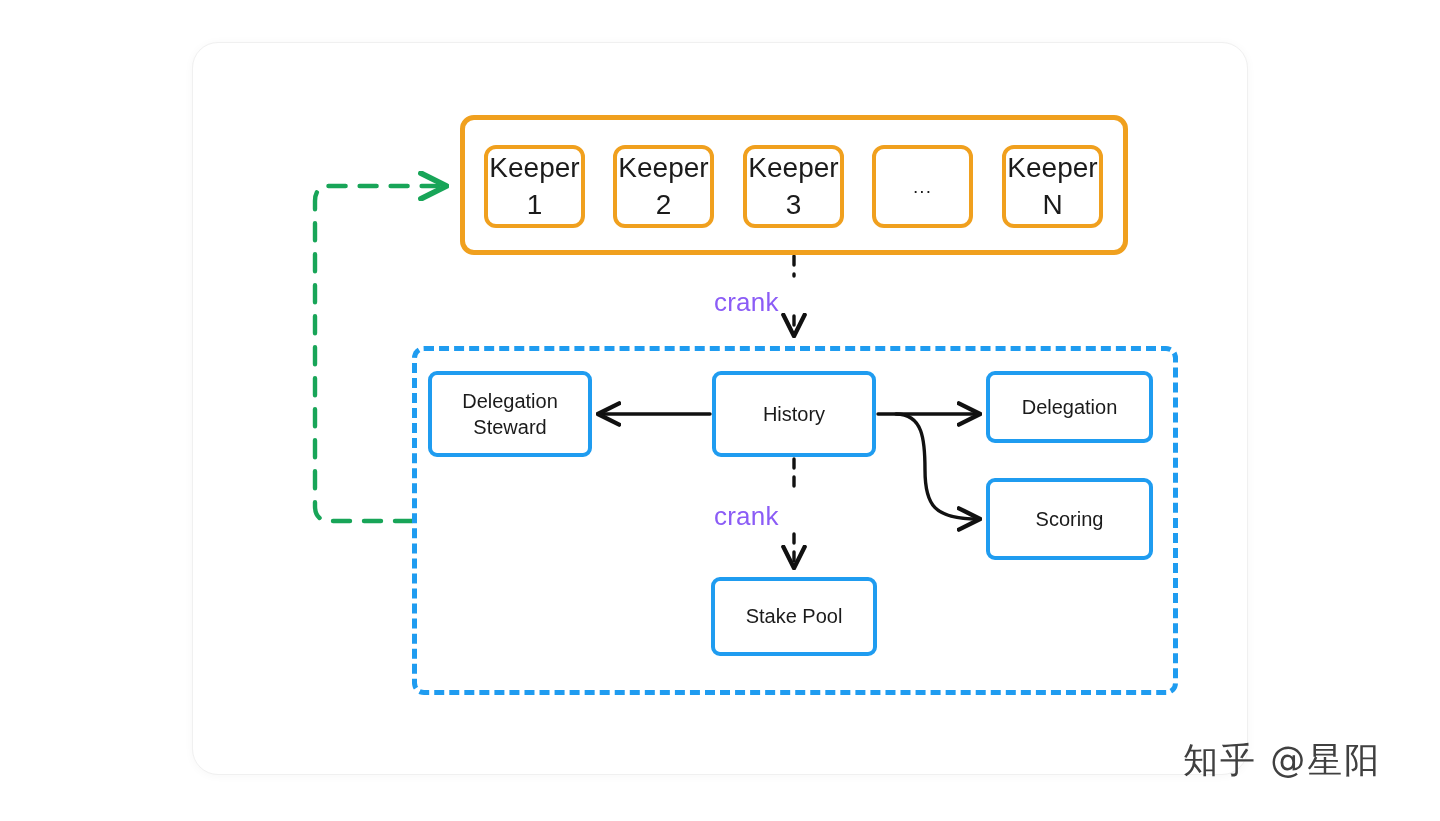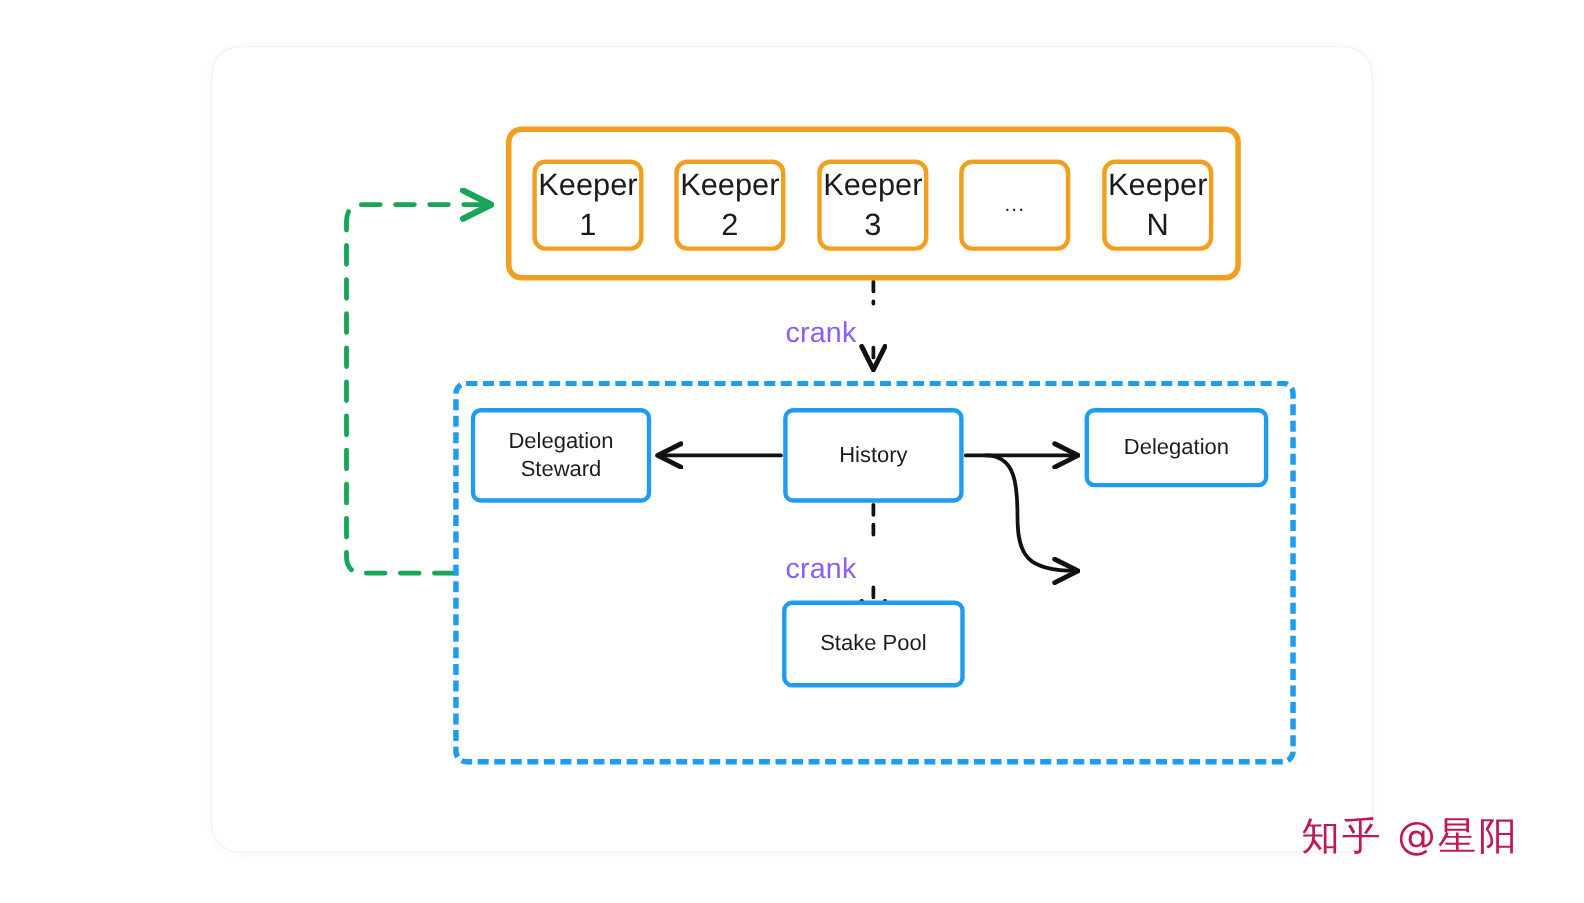--- a/index.html
+++ b/index.html
@@ -91,41 +91,41 @@
     box-sizing: border-box;
     border: 5px dashed #1f9cf0;
     border-radius: 12px;
   }
 
   
   #validator-history { left: 428px; top: 371px; width: 164px; height: 86px; }
   #steward          { left: 712px; top: 371px; width: 164px; height: 86px; }
   #delegation       { left: 986px; top: 371px; width: 167px; height: 72px; }
   #scoring          { left: 986px; top: 478px; width: 167px; height: 82px; }
-  #stake-pool       { left: 711px; top: 546px; width: 166px; height: 79px; }
+  #stake-pool       { left: 711px; top: 577px; width: 166px; height: 79px; }
 
   
   .crank-label {
     position: absolute;
     color: #8b5cf6;
     font-size: 26px;
     text-align: left;
     width: 160px;
     letter-spacing: 0.2px;
   }
   #crank-top { left: 714px; top: 287px; }
   #crank-bottom { left: 714px; top: 501px; }
 
   
   #watermark {
     position: absolute;
     left: 1183px;
     top: 737px;
     font-size: 35px;
-    color: #be185d;
+    color: #404040;
     letter-spacing: 2px;
     white-space: nowrap;
     font-family: "DejaVu Sans", sans-serif;
   }
 </style>
 </head>
 <body>
 
 <div id="stage">
 
@@ -214,20 +214,23 @@
   </div>
 
   <div class="node blue-node" id="steward">
     <span>History</span>
   </div>
 
   <div class="node blue-node" id="delegation">
     <span>Delegation</span>
   </div>
 
+  <div class="node blue-node" id="scoring">
+    <span>Scoring</span>
+  </div>
 
   <div class="crank-label" id="crank-bottom">crank</div>
 
   <div class="node blue-node" id="stake-pool">
     <span>Stake Pool</span>
   </div>
 
   <div id="watermark">知乎 @星阳</div>
 
 </div>

